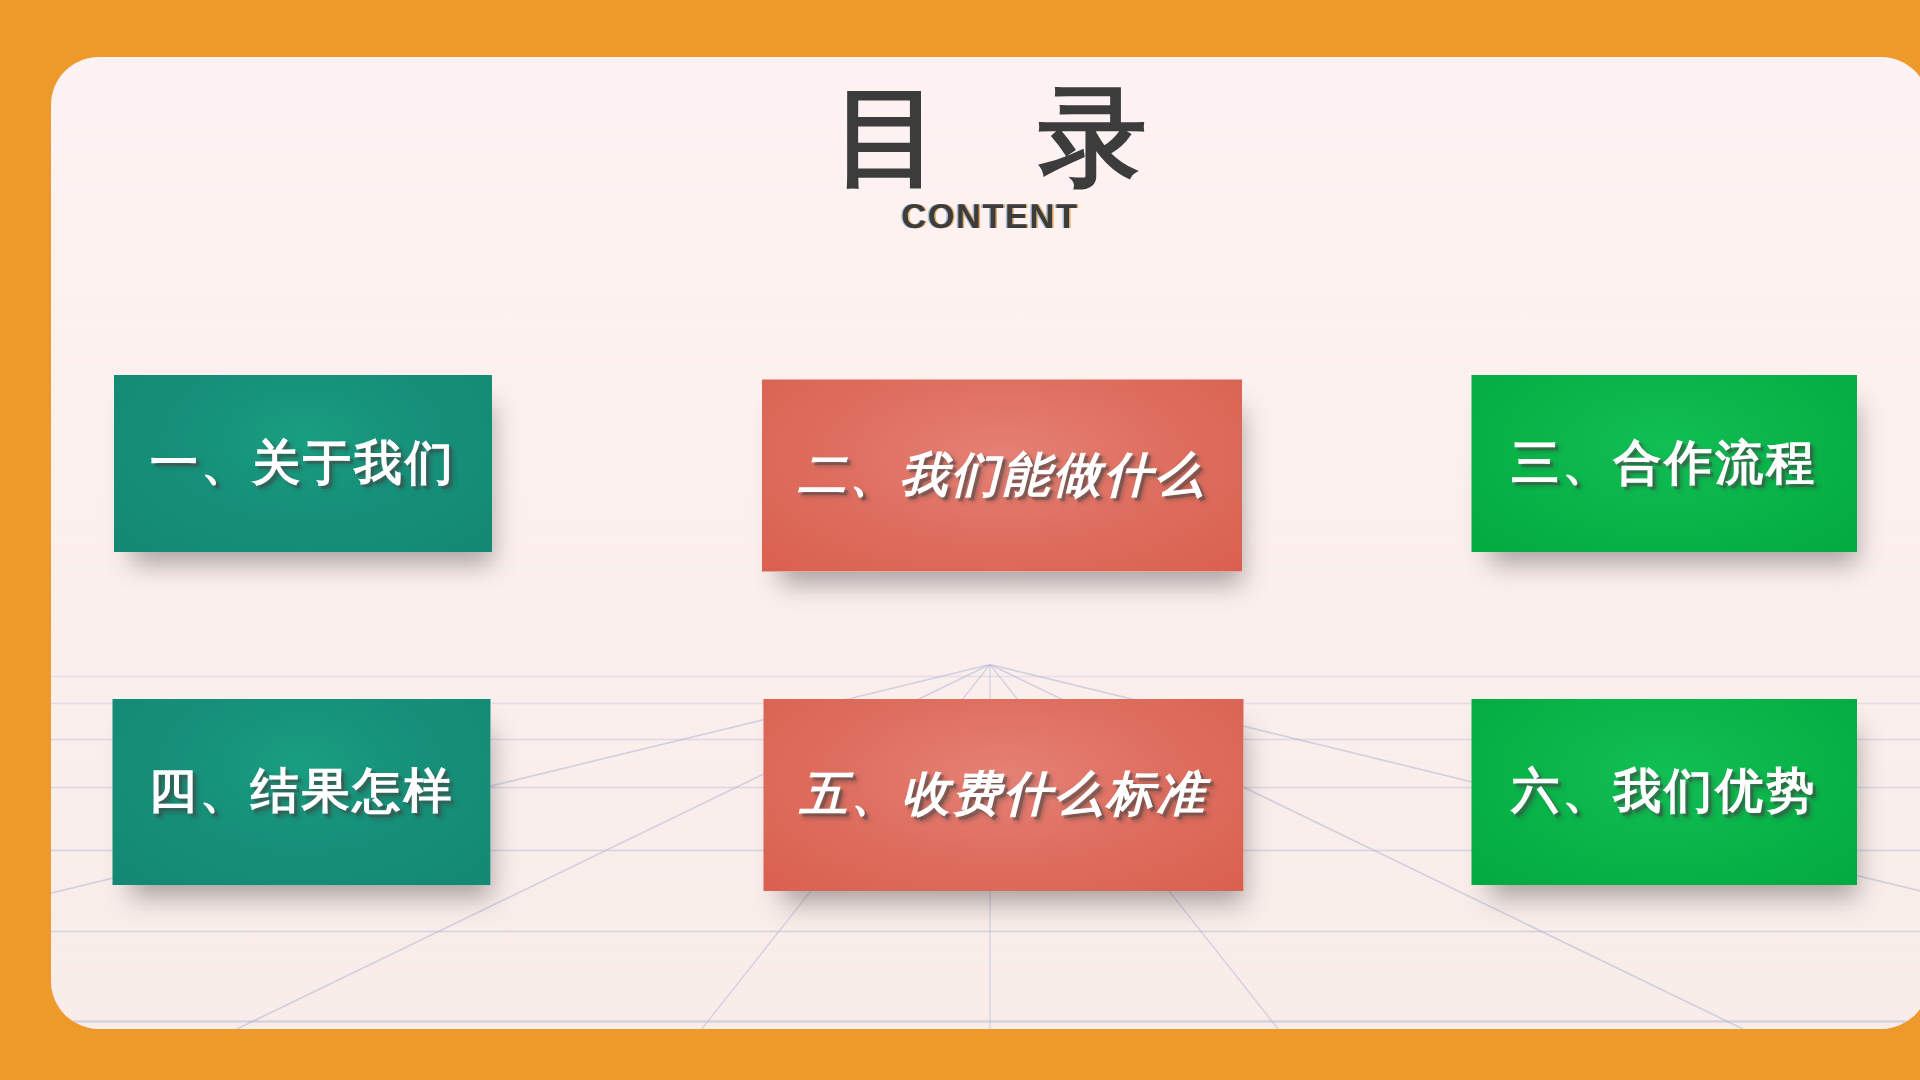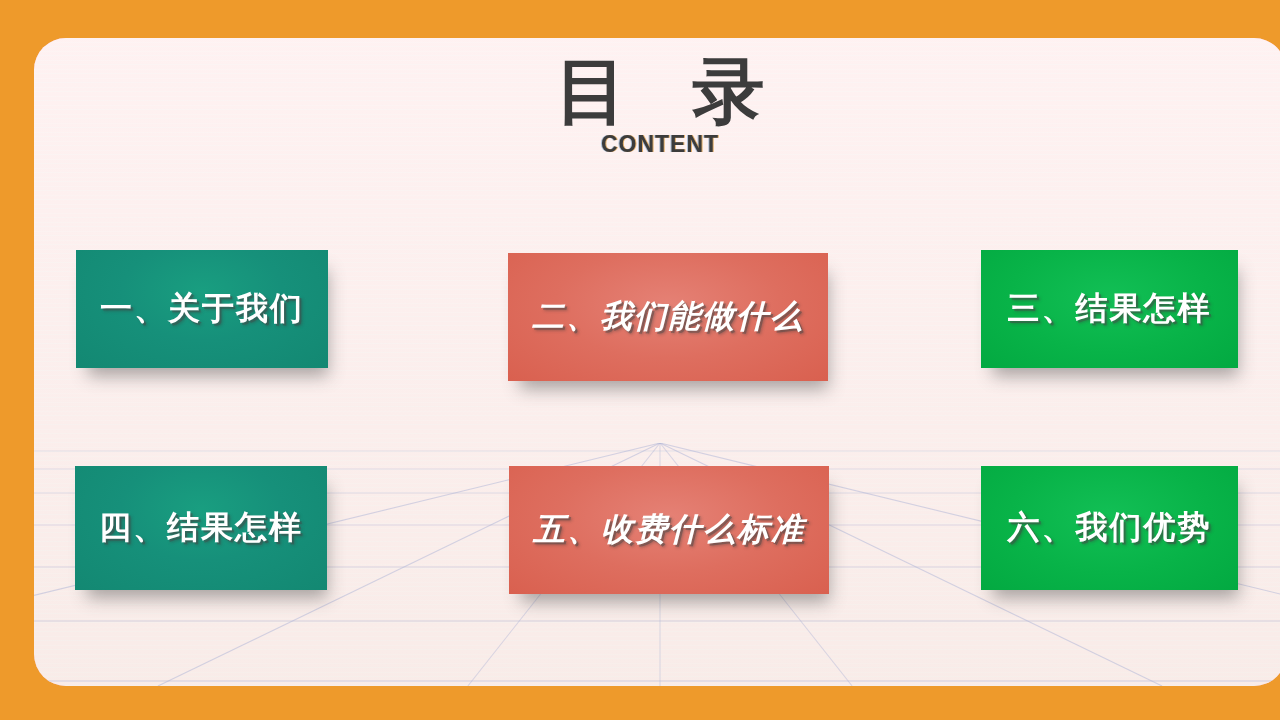--- a/index.html
+++ b/index.html
@@ -175,21 +175,21 @@
 
     <div class="card teal" id="card-1">
       <span class="card-label">一、关于我们</span>
     </div>
 
     <div class="card salmon" id="card-2">
       <span class="card-label">二、我们能做什么</span>
     </div>
 
     <div class="card green" id="card-3">
-      <span class="card-label">三、结果怎样</span>
+      <span class="card-label">三、合作流程</span>
     </div>
 
     <div class="card teal" id="card-4">
       <span class="card-label">四、结果怎样</span>
     </div>
 
     <div class="card salmon" id="card-5">
       <span class="card-label">五、收费什么标准</span>
     </div>
 

